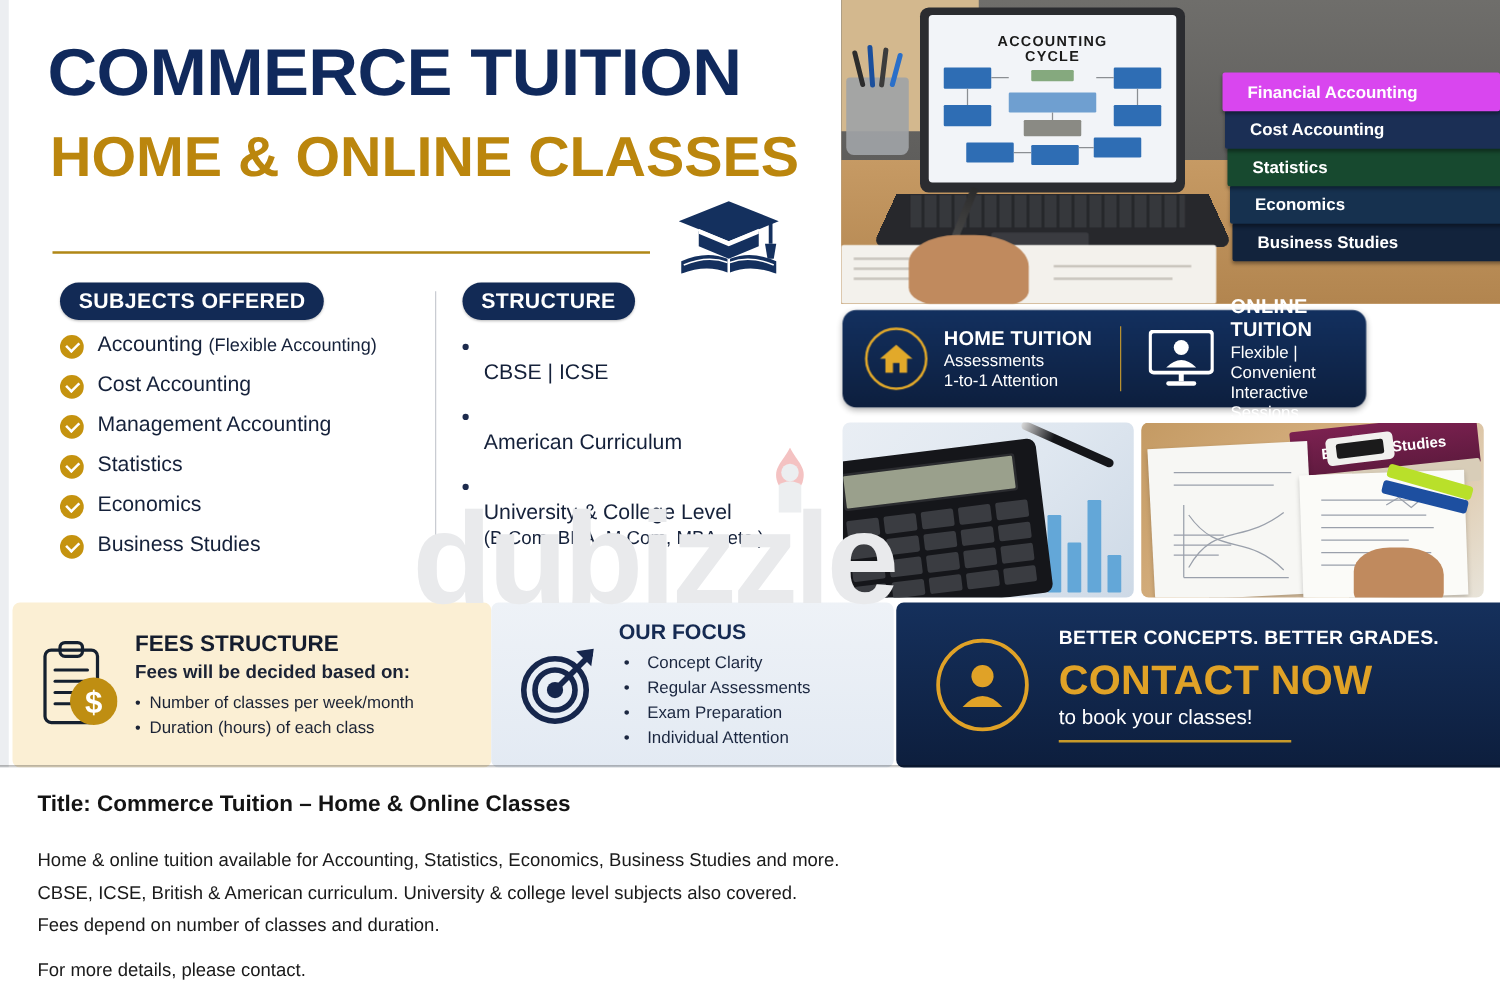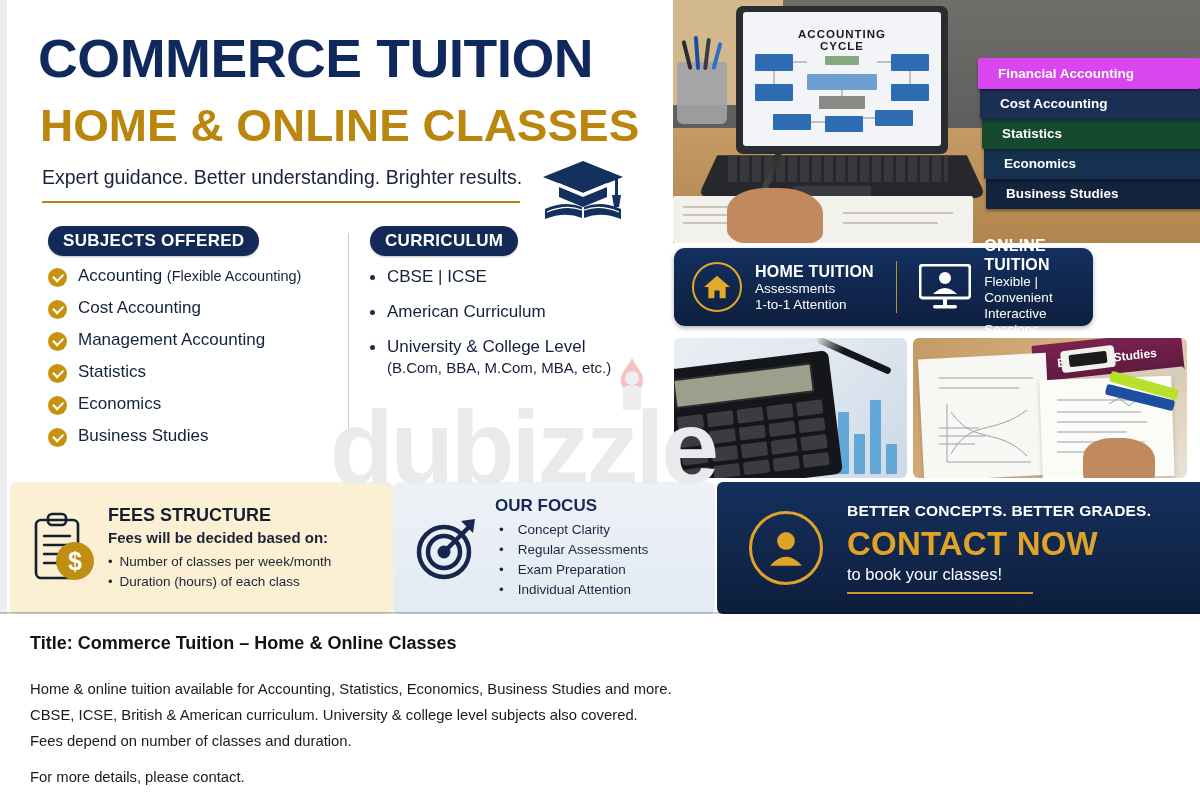--- a/index.html
+++ b/index.html
@@ -77,21 +77,21 @@
     content:""; position:absolute; left:5px; top:4.5px; width:8px; height:4.5px;
     border-left:2.2px solid #fff; border-bottom:2.2px solid #fff;
     transform: rotate(-45deg);
   }
   .subj-text { font-size:17px; color:#15213a; font-weight:400; line-height:20px; white-space:nowrap;}
   .subj-text .sub { font-size:14.5px; }
 
   #curriculum-list { left:360px; top:266px; width:300px; }
   .cur-item { display:flex; align-items:flex-start; gap:12px; margin-bottom:14px; }
   .dot { width:5px; height:5px; border-radius:50%; background:#1d2b4d; flex:0 0 5px; margin-top:9px; }
-  .cur-text { font-size:17px; color:#15213a; line-height:21px; white-space:nowrap;}
+  .cur-text { font-size:17px; color:#15213a; line-height:21px; white-space:nowrap;margin-top:21px;}
   .cur-text .sub { font-size:14.5px; }
   .cur-text .sub2 { font-size:15px; display:block; }
 
   
   .media { position:absolute; left:673px; top:0; width:527px; height:478px; }
   .laptop-photo {
     position:absolute; left:0; top:0; width:527px; height:243px; overflow:hidden;
     background: linear-gradient(180deg,#6b6b68 0%,#7c756c 40%,#b08b5c 70%,#c79a63 100%);
   }
   .lp-wall{position:absolute;left:0;top:0;width:527px;height:128px;background:linear-gradient(180deg,#6f6e6b,#5f5e5c);}
@@ -227,37 +227,36 @@
 <body>
 
 <div class="page">
 
   <div class="poster">
 
     <div class="left-col">
 
       <div class="h1">COMMERCE TUITION</div>
       <div class="h2">HOME &amp; ONLINE CLASSES</div>
-      <div class="tagline">Expert guidance. Better understanding. Brighter results.</div>
       <div class="goldrule"></div>
 
       <svg class="cap" viewBox="0 0 92 62">
         <path d="M46 4 L86 20 L46 36 L6 20 Z" fill="#14305e"></path>
         <path d="M46 38 L70 28 L70 40 L46 50 L22 40 L22 28 Z" fill="#14305e"></path>
         <path d="M46 36 L22 26 L22 30 L46 40 L70 30 L70 26 Z" fill="#ffffff"></path>
         <rect x="78" y="20" width="3" height="18" fill="#14305e"></rect>
         <path d="M75 38 h9 l-2 12 h-5 z" fill="#14305e"></path>
         <path d="M8 52 q20 -9 37 -2 v11 q-17 -7 -37 1 z" fill="#14305e"></path>
         <path d="M84 52 q-20 -9 -37 -2 v11 q17 -7 37 1 z" fill="#14305e"></path>
         <path d="M10 55 q19 -8 35 -2" stroke="#fff" stroke-width="1.2" fill="none"></path>
         <path d="M82 55 q-19 -8 -35 -2" stroke="#fff" stroke-width="1.2" fill="none"></path>
       </svg>
 
       <div class="badge" id="badge-subjects">SUBJECTS OFFERED</div>
-      <div class="badge" id="badge-curriculum">CURRICULUM</div>
+      <div class="badge" id="badge-curriculum">STRUCTURE</div>
       <div class="vdivider"></div>
 
       <div class="list" id="subjects-list">
           <div class="subj-item">
             <span class="check"></span>
             <span class="subj-text">Accounting <span class="sub">(Flexible Accounting)</span></span>
           </div>
           <div class="subj-item">
             <span class="check"></span>
             <span class="subj-text">Cost Accounting</span>

